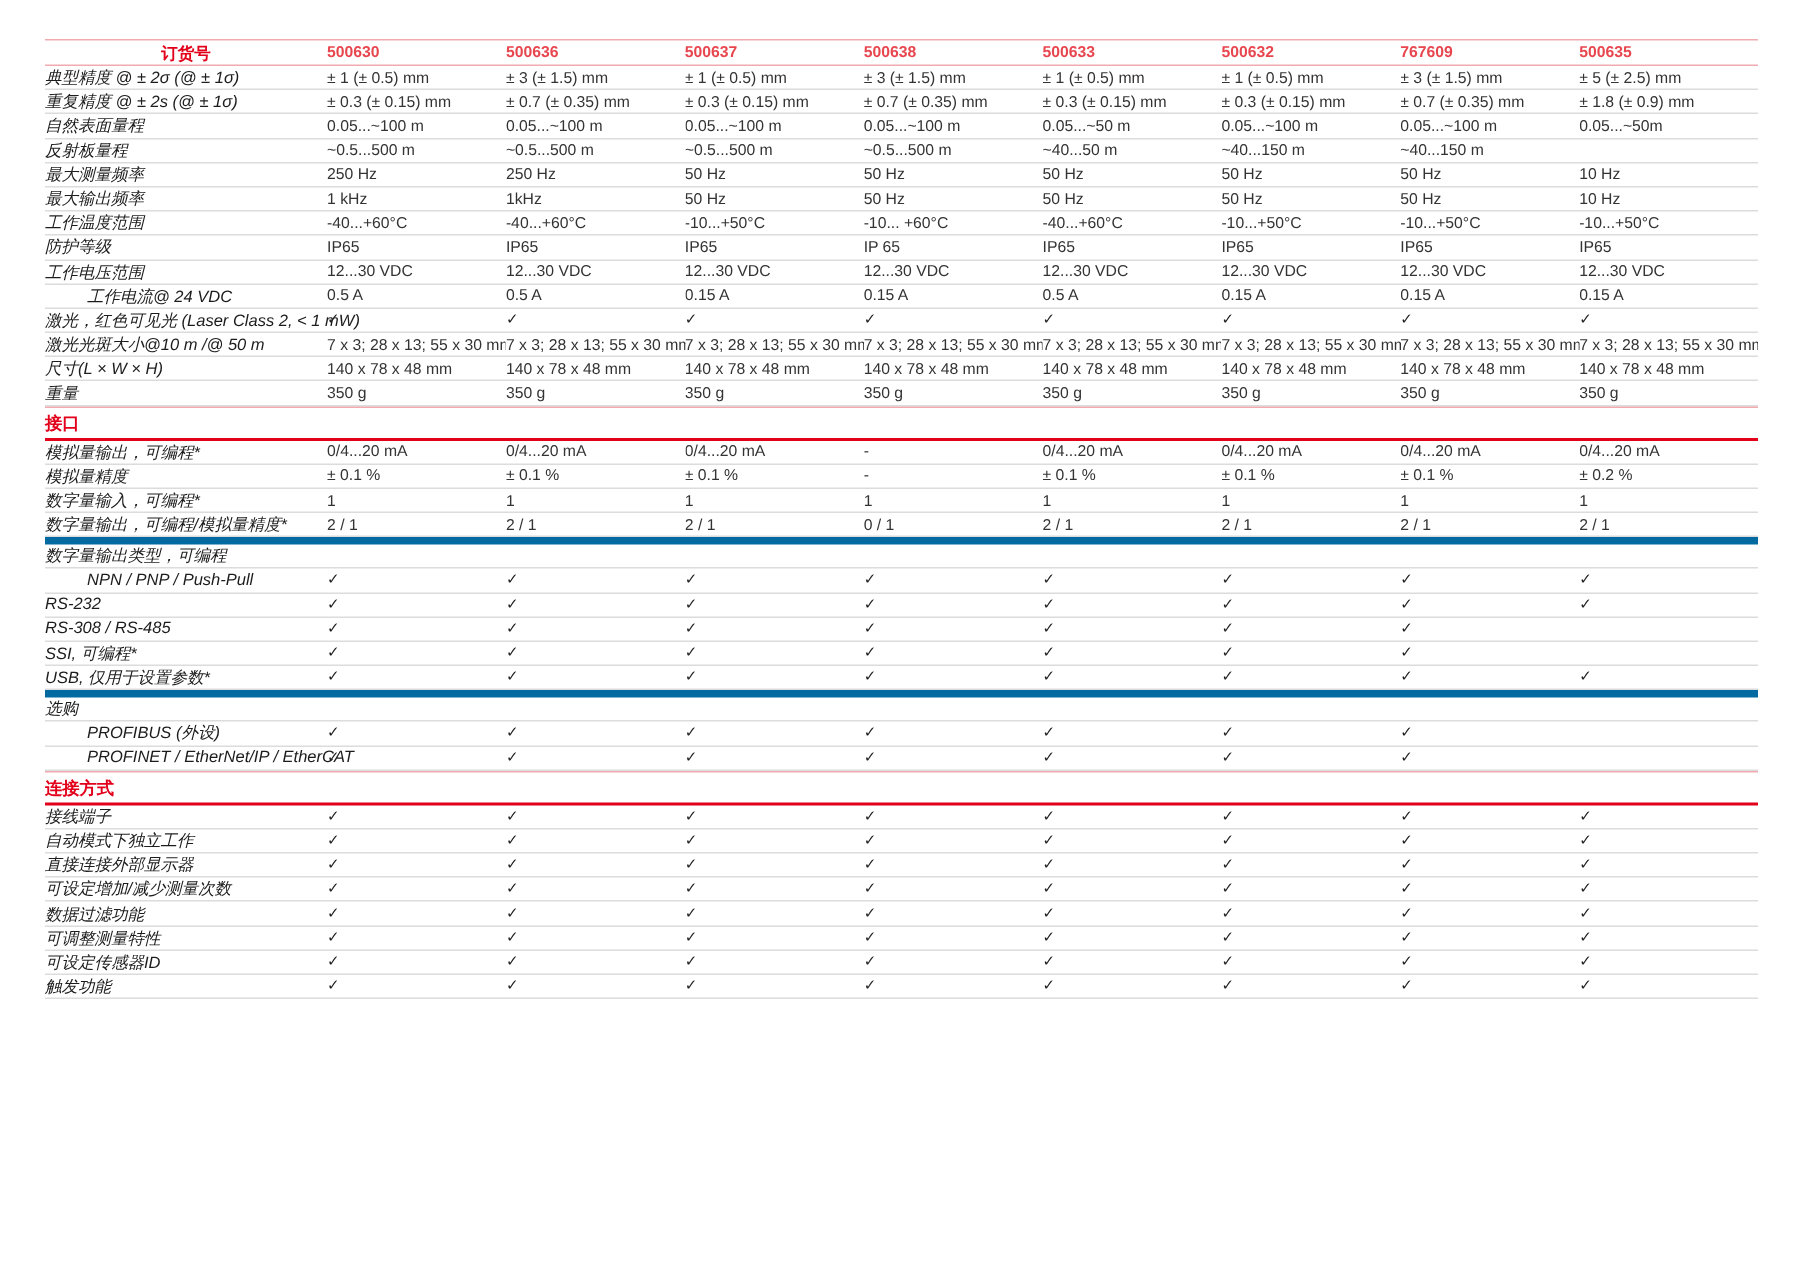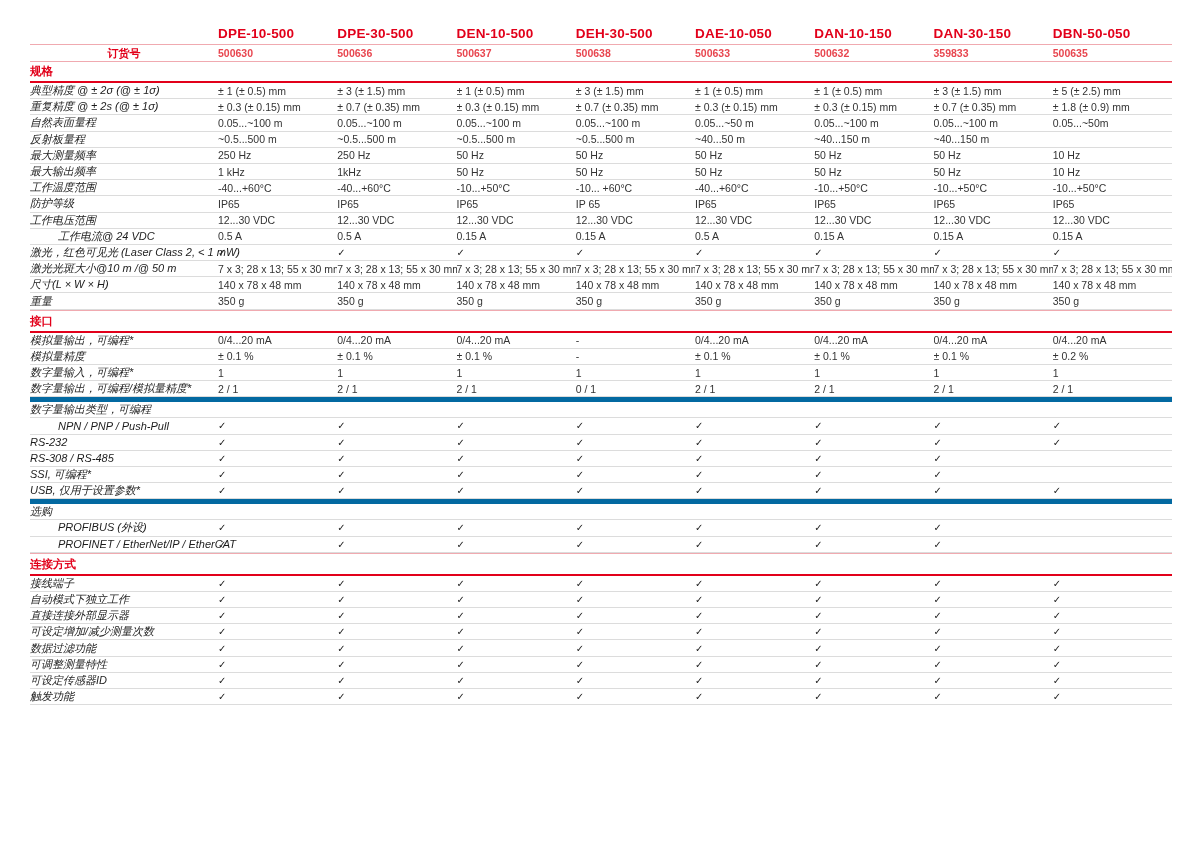--- a/index.html
+++ b/index.html
@@ -41,45 +41,33 @@
   .row-label { color:#1c1c1c; font-size:11px; white-space:nowrap;font-style:italic; }
   .row-label.indent { padding-left:28px; }
   .cell { white-space:nowrap; padding-right:4px; overflow:hidden; }
   .check { font-size:10px; color:#222; }
   .group-row { border-top:5px solid #0369a1; }
 </style>
 </head>
 <body>
 
 <div class="sheet">
-  <div class="grid-row models-row">
-    <div></div>
-  <div class="model-name">DPE-10-500</div>
-      <div class="model-name">DPE-30-500</div>
-      <div class="model-name">DEN-10-500</div>
-      <div class="model-name">DEH-30-500</div>
-      <div class="model-name">DAE-10-050</div>
-      <div class="model-name">DAN-10-150</div>
-      <div class="model-name">DAN-30-150</div>
-      <div class="model-name">DBN-50-050</div>
-    </div>
   <div class="grid-row order-row">
     <div class="order-label">订货号</div>
   <div class="order-val">500630</div>
       <div class="order-val">500636</div>
       <div class="order-val">500637</div>
       <div class="order-val">500638</div>
       <div class="order-val">500633</div>
       <div class="order-val">500632</div>
-      <div class="order-val">359833</div>
+      <div class="order-val">767609</div>
       <div class="order-val">500635</div>
     </div>
   <div id="sections-root">
       <div class="section">
-        <div class="section-title">规格</div>
         <div class="grid-row data-row">
           <div class="row-label">典型精度 @ ± 2σ (@ ± 1σ)</div>
           <div class="cell">± 1 (± 0.5) mm</div>
           <div class="cell">± 3 (± 1.5) mm</div>
           <div class="cell">± 1 (± 0.5) mm</div>
           <div class="cell">± 3 (± 1.5) mm</div>
           <div class="cell">± 1 (± 0.5) mm</div>
           <div class="cell">± 1 (± 0.5) mm</div>
           <div class="cell">± 3 (± 1.5) mm</div>
           <div class="cell">± 5 (± 2.5) mm</div>

